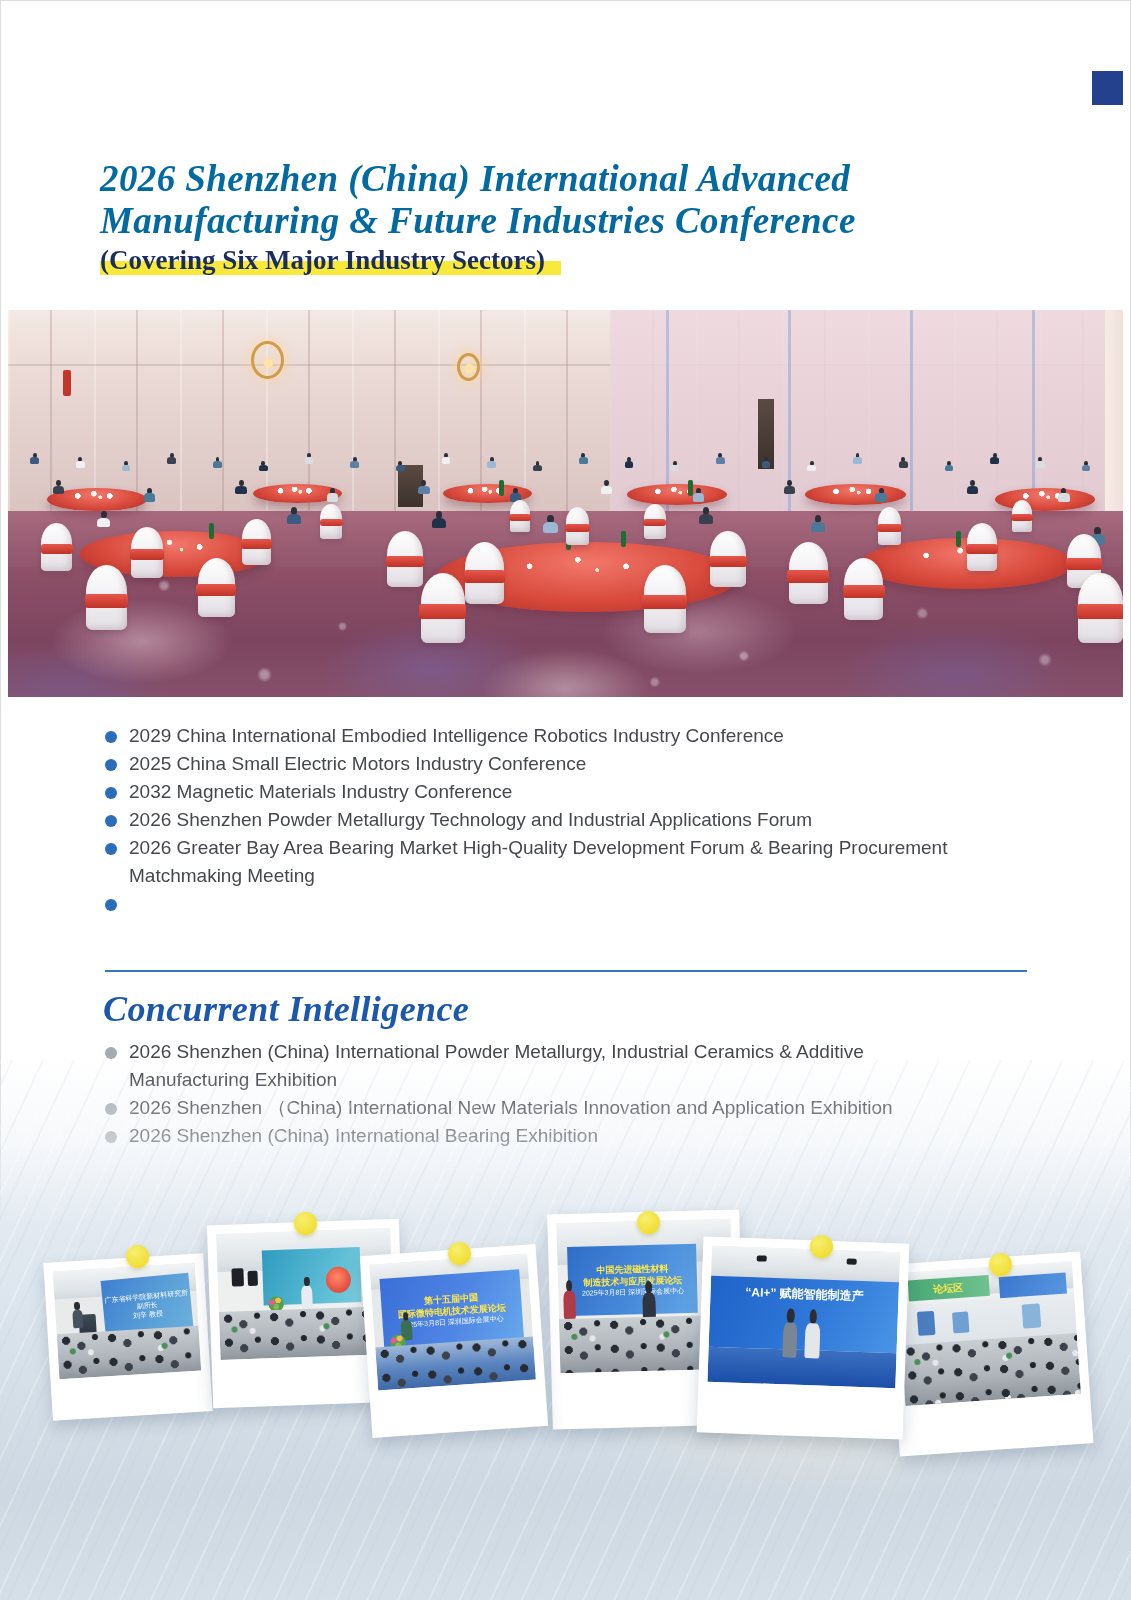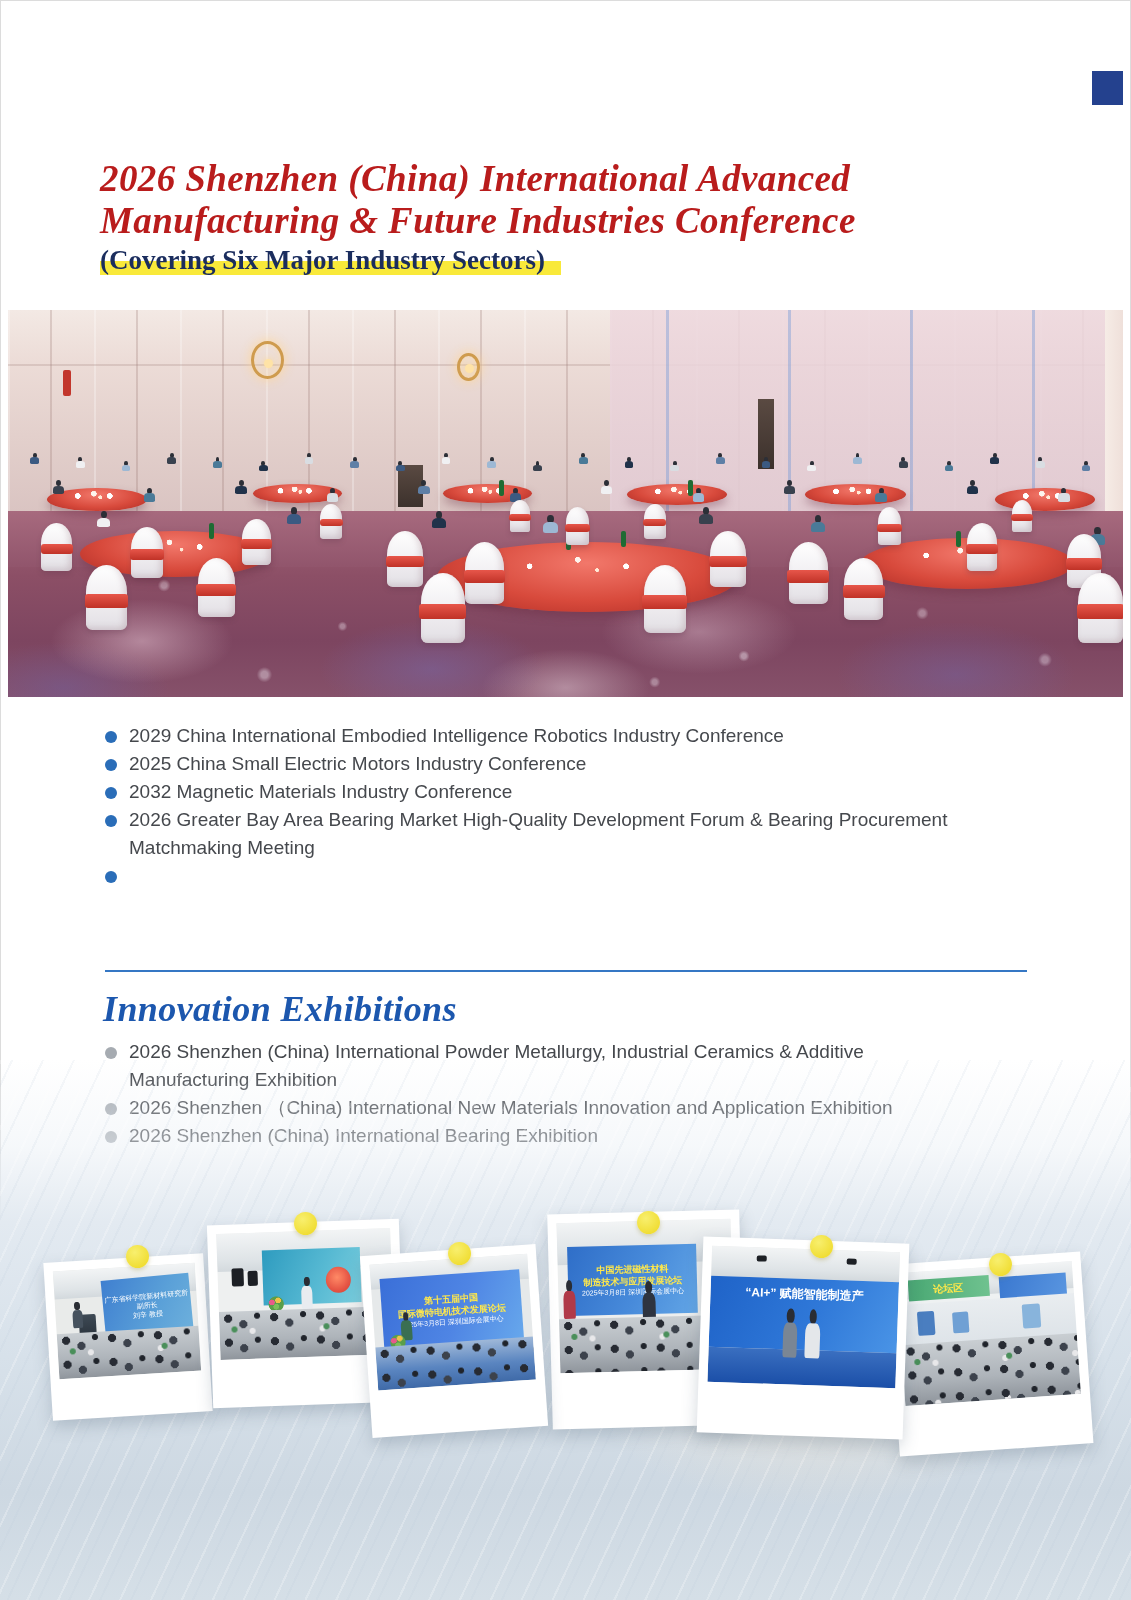--- a/index.html
+++ b/index.html
@@ -15,21 +15,21 @@
   .ufi .ufi-word{font-size:14px;font-weight:bold;font-style:italic;letter-spacing:.5px;position:relative;}
   .ufi .ufi-word::before{content:"";position:absolute;left:-12px;top:2px;width:10px;height:8px;
       background:repeating-linear-gradient(135deg,#fff 0 1.3px,transparent 1.3px 3.2px);}
   .ufi .ufi-sub{font-size:6.5px;margin-top:1px;}
   .motor-icon{margin-right:8px;flex:0 0 auto;}
   .brand{color:#ffffff;font-size:16px;font-weight:bold;letter-spacing:.2px;}
 
   
   .title{position:absolute;left:100px;top:158px;width:960px;
          font-family:"Liberation Serif","DejaVu Serif",serif;font-style:italic;font-weight:bold;
-         color:#b91c1c;font-size:37px;line-height:42px;letter-spacing:.4px;}
+         color:#0369a1;font-size:37px;line-height:42px;letter-spacing:.4px;}
   .subtitle{position:absolute;left:100px;top:243px;
          font-family:"Liberation Serif","DejaVu Serif",serif;font-weight:bold;
          color:#1b2d5e;font-size:27px;line-height:34px;}
   .subtitle .hl{background:linear-gradient(180deg,rgba(0,0,0,0) 52%, #f9e93a 52%);padding-right:16px;}
 
   
   .hero{position:absolute;left:8px;top:310px;width:1115px;height:387px;overflow:hidden;background:#e9d9d5;}
   .wall{position:absolute;left:0;top:0;width:100%;height:54%;
         background:linear-gradient(180deg,#f3e9e4 0%,#ecdcd7 25%,#e3d0cc 60%,#d9c3c1 100%);}
   .wall::before{content:"";position:absolute;inset:0;
@@ -259,30 +259,31 @@
   </div>
 
   <ul class="list conf-list" style="top:722px;">
 
       <li><span class="dot"></span><span>2029 China International Embodied Intelligence Robotics Industry Conference</span></li>
 
       <li><span class="dot"></span><span>2025 China Small Electric Motors Industry Conference</span></li>
 
       <li><span class="dot"></span><span>2032 Magnetic Materials Industry Conference</span></li>
 
+      <li><span class="dot"></span><span>2026 Shenzhen Powder Metallurgy Technology and Industrial Applications Forum</span></li>
 
       <li><span class="dot"></span><span>2026 Greater Bay Area Bearing Market High-Quality Development Forum &amp; Bearing Procurement
 Matchmaking Meeting</span></li>
 
       <li><span class="dot"></span></li>
     </ul>
 
   <div class="divider"></div>
 
-  <div class="section-heading">Innovation Exhibitions</div>
+  <div class="section-heading">Concurrent Intelligence</div>
 
   <ul class="list exh-list" style="top:1038px;">
 
       <li><span class="dot"></span><span>2026 Shenzhen (China) International Powder Metallurgy, Industrial Ceramics &amp; Additive
 Manufacturing Exhibition</span></li>
 
       <li><span class="dot"></span><span>2026 Shenzhen （China) International New Materials Innovation and Application  Exhibition</span></li>
 
       <li><span class="dot"></span><span>2026 Shenzhen (China) International Bearing Exhibition</span></li>
     </ul>

